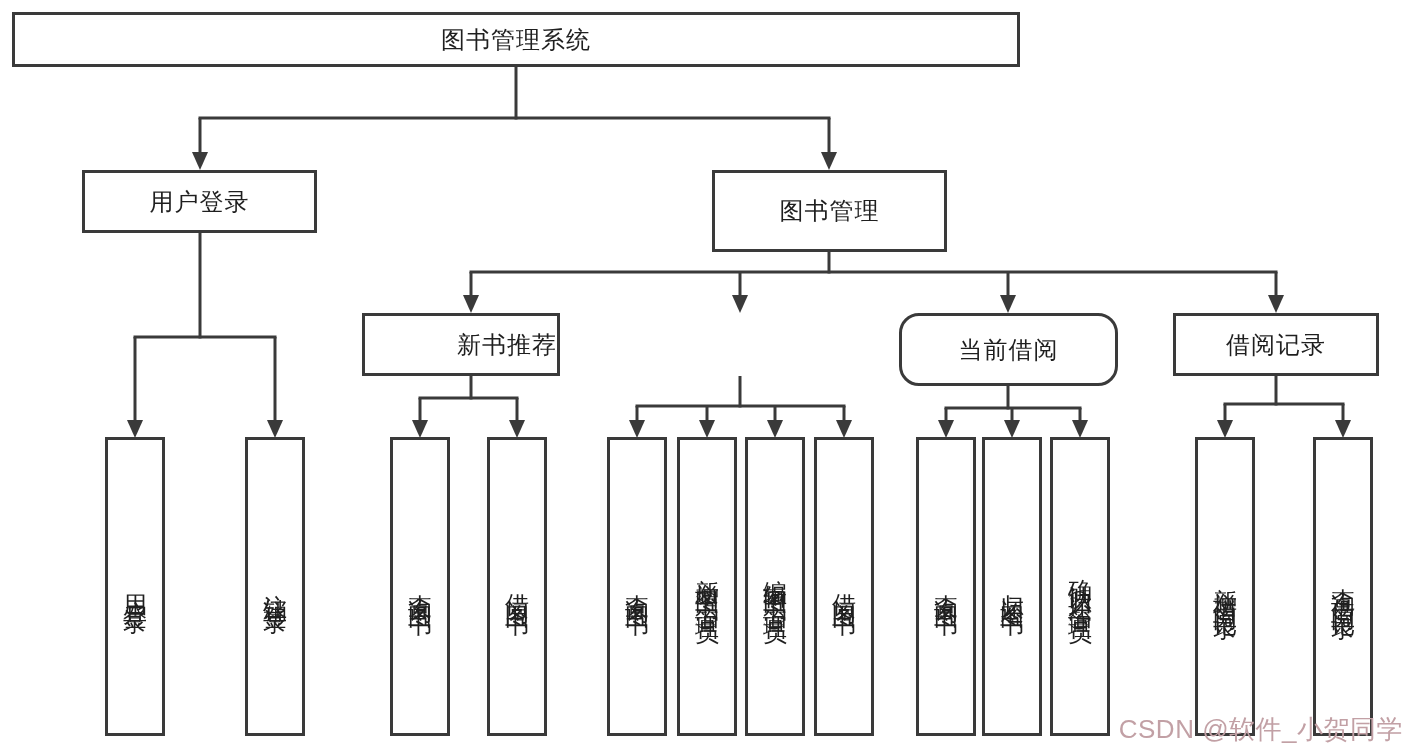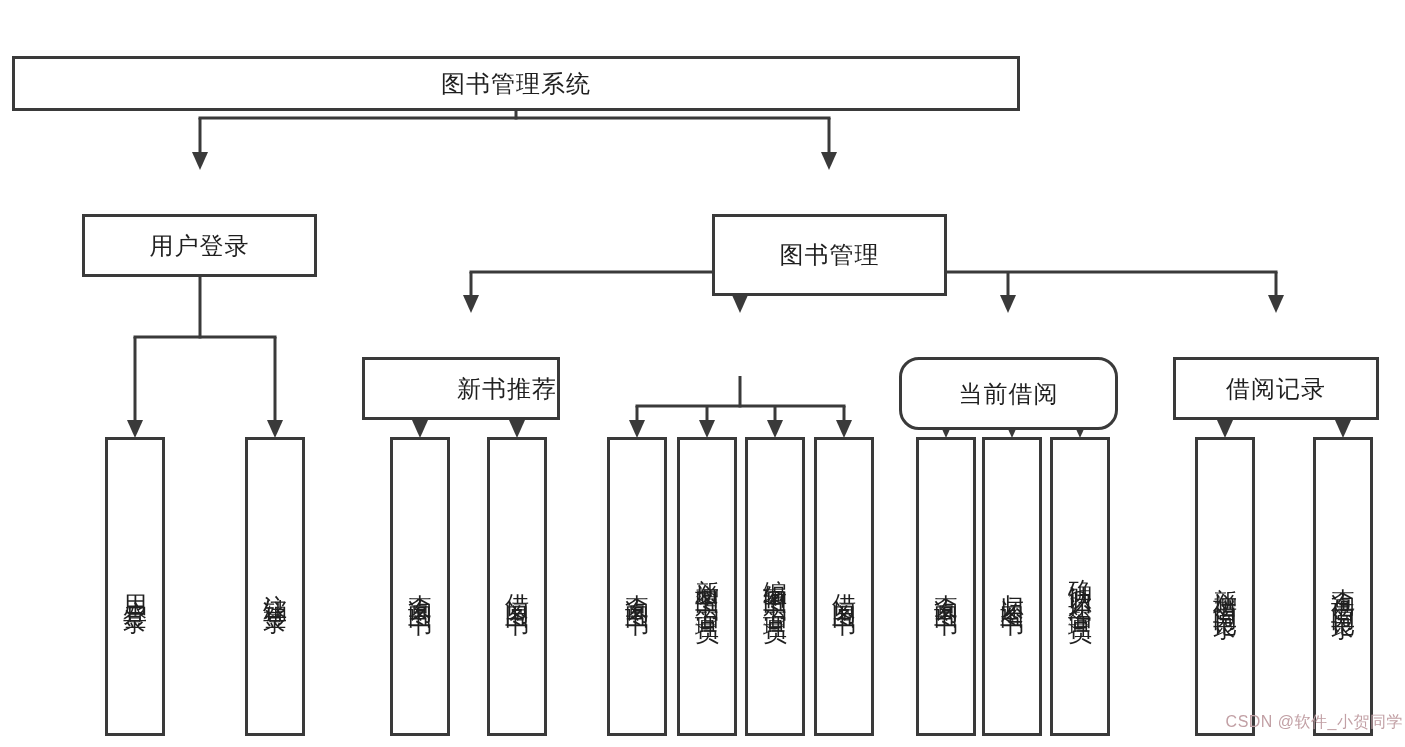--- a/index.html
+++ b/index.html
@@ -15,21 +15,21 @@
     position:absolute;
     box-sizing:border-box;
     border:3px solid #3a3a3a;
     background:#ffffff;
     display:flex;align-items:center;justify-content:center;
     color:#1f1f1f;
     font-size:24px;
     text-align:center;
     z-index:2;
   }
-  .hnode{letter-spacing:1px;margin-top:44px;}
+  .hnode{letter-spacing:1px;}
   .vnode .vtext{
     writing-mode:vertical-rl;
     text-orientation:mixed;
     letter-spacing:6px;
     font-size:24px;
     line-height:1;
     white-space:nowrap;
   }
   
   .n-root{left:12px;top:12px;width:1008px;height:55px;}
@@ -44,21 +44,21 @@
   
   .leaf{top:437px;width:60px;height:299px;}
   .l-login{left:105px;}  .l-logout{left:245px;}
   .l-nbq{left:390px;}    .l-nbb{left:487px;}
   .l-bbq{left:607px;}    .l-bba{left:677px;} .l-bbe{left:745px;} .l-bbb{left:814px;}
   .l-cbq{left:916px;}    .l-cbr{left:982px;} .l-cbc{left:1050px;}
   .l-bra{left:1195px;}   .l-brq{left:1313px;}
   #watermark{
     position:absolute;
     right:2px;top:712px;
-    font-size:16px;
+    font-size:26px;
     letter-spacing:0.5px;
     color:#c2a0a5;
     z-index:5;
     white-space:nowrap;
   }
 </style>
 </head>
 <body>
 
 <div id="canvas">

